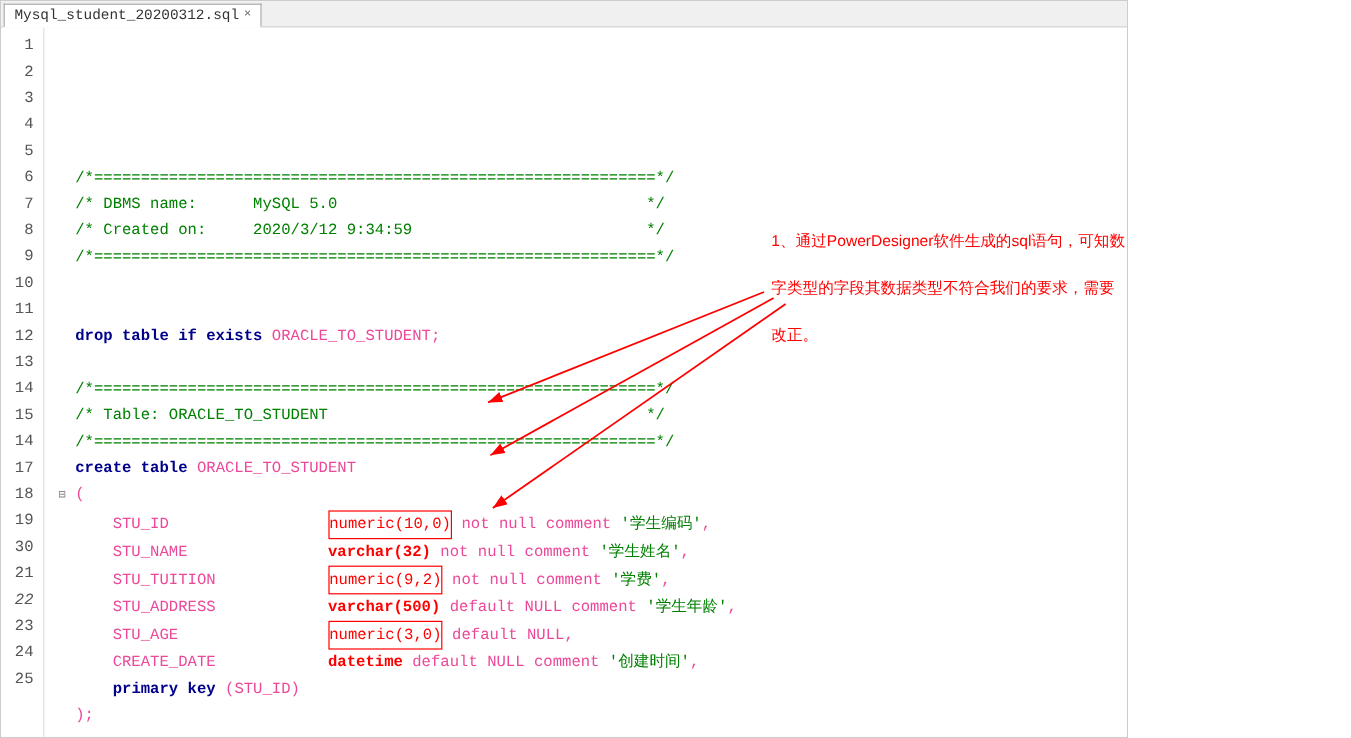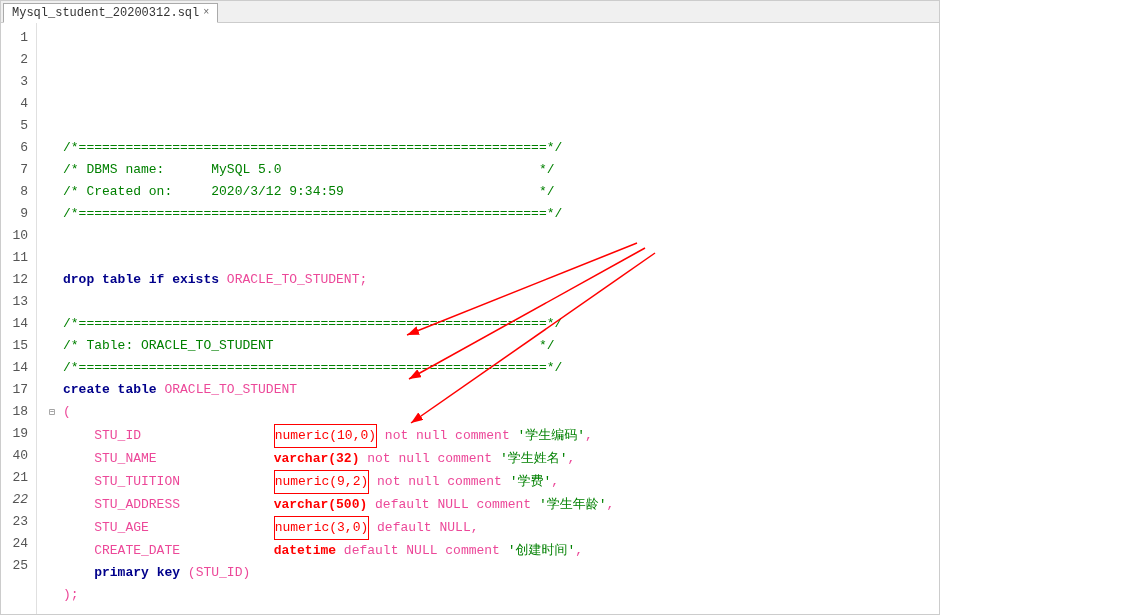--- a/index.html
+++ b/index.html
@@ -147,34 +147,39 @@
         <div style="line-height: 22px;">10</div>
         <div style="line-height: 22px;">11</div>
         <div style="line-height: 22px;">12</div>
         <div style="line-height: 22px;">13</div>
         <div style="line-height: 22px;">14</div>
         <div style="line-height: 22px;">15</div>
         <div style="line-height: 22px;">14</div>
         <div style="line-height: 22px;">17</div>
         <div style="line-height: 22px;">18</div>
         <div style="line-height: 22px;">19</div>
-        <div style="line-height: 22px;">40</div>
+        <div style="line-height: 22px;">30</div>
         <div style="line-height: 22px;">21</div>
         <div style="line-height: 22px; font-style: italic;">22</div>
         <div style="line-height: 22px;">23</div>
         <div style="line-height: 22px;">24</div>
         <div style="line-height: 22px;">25</div>
       </div>
 
     <div class="code-content" id="code-content">
       
 
       
       <div class="code-line" style="line-height: 22px;"><span style="width: 14px; display: inline-block;"></span><span class="c-comment">/*============================================================*/</span></div><div class="code-line" style="line-height: 22px;"><span style="width: 14px; display: inline-block;"></span><span class="c-comment">/* DBMS name:      MySQL 5.0                                 */</span></div><div class="code-line" style="line-height: 22px;"><span style="width: 14px; display: inline-block;"></span><span class="c-comment">/* Created on:     2020/3/12 9:34:59                         */</span></div><div class="code-line" style="line-height: 22px;"><span style="width: 14px; display: inline-block;"></span><span class="c-comment">/*============================================================*/</span></div><div class="code-line" style="line-height: 22px;"><span style="width: 14px; display: inline-block;"></span><span>&nbsp;</span></div><div class="code-line" style="line-height: 22px;"><span style="width: 14px; display: inline-block;"></span><span>&nbsp;</span></div><div class="code-line" style="line-height: 22px;"><span style="width: 14px; display: inline-block;"></span><span class="c-keyword">drop table if exists</span><span class="c-normal"> ORACLE_TO_STUDENT;</span></div><div class="code-line" style="line-height: 22px;"><span style="width: 14px; display: inline-block;"></span><span>&nbsp;</span></div><div class="code-line" style="line-height: 22px;"><span style="width: 14px; display: inline-block;"></span><span class="c-comment">/*============================================================*/</span></div><div class="code-line" style="line-height: 22px;"><span style="width: 14px; display: inline-block;"></span><span class="c-comment">/* Table: ORACLE_TO_STUDENT                                  */</span></div><div class="code-line" style="line-height: 22px;"><span style="width: 14px; display: inline-block;"></span><span class="c-comment">/*============================================================*/</span></div><div class="code-line" style="line-height: 22px;"><span style="width: 14px; display: inline-block;"></span><span class="c-keyword">create table</span><span class="c-normal"> ORACLE_TO_STUDENT</span></div><div class="code-line" style="line-height: 22px;"><span class="fold-icon">⊟</span><span class="c-normal">(</span></div><div class="code-line" style="line-height: 22px;"><span style="width: 14px; display: inline-block;"></span><span class="c-normal">    STU_ID                 </span><span class="c-red-box">numeric(10,0)</span><span class="c-normal"> not null comment </span><span class="c-string">'学生编码'</span><span class="c-normal">,</span></div><div class="code-line" style="line-height: 22px;"><span style="width: 14px; display: inline-block;"></span><span class="c-normal">    STU_NAME               </span><span class="c-type">varchar(32)</span><span class="c-normal"> not null comment </span><span class="c-string">'学生姓名'</span><span class="c-normal">,</span></div><div class="code-line" style="line-height: 22px;"><span style="width: 14px; display: inline-block;"></span><span class="c-normal">    STU_TUITION            </span><span class="c-red-box">numeric(9,2)</span><span class="c-normal"> not null comment </span><span class="c-string">'学费'</span><span class="c-normal">,</span></div><div class="code-line" style="line-height: 22px;"><span style="width: 14px; display: inline-block;"></span><span class="c-normal">    STU_ADDRESS            </span><span class="c-type">varchar(500)</span><span class="c-normal"> default NULL comment </span><span class="c-string">'学生年龄'</span><span class="c-normal">,</span></div><div class="code-line" style="line-height: 22px;"><span style="width: 14px; display: inline-block;"></span><span class="c-normal">    STU_AGE                </span><span class="c-red-box">numeric(3,0)</span><span class="c-normal"> default NULL,</span></div><div class="code-line" style="line-height: 22px;"><span style="width: 14px; display: inline-block;"></span><span class="c-normal">    CREATE_DATE            </span><span class="c-type">datetime</span><span class="c-normal"> default NULL comment </span><span class="c-string">'创建时间'</span><span class="c-normal">,</span></div><div class="code-line" style="line-height: 22px;"><span style="width: 14px; display: inline-block;"></span><span class="c-normal">    </span><span class="c-keyword">primary key</span><span class="c-normal"> (STU_ID)</span></div><div class="code-line" style="line-height: 22px;"><span style="width: 14px; display: inline-block;"></span><span class="c-normal">);</span></div><div class="code-line" style="line-height: 22px;"><span style="width: 14px; display: inline-block;"></span><span>&nbsp;</span></div><div class="annotation-overlay">
         
+        <div class="annotation-text" style="top: 148px; left: 570px; width: 430px;">
+          <span>1、通过PowerDesigner软件生成的sql语句，可知数</span><br>
+          <span>字类型的字段其数据类型不符合我们的要求，需要</span><br>
+          <span>改正。</span>
+        </div>
 
         
         <svg class="arrow-svg" xmlns="http://www.w3.org/2000/svg">
 
           <defs>
             <marker id="arrowhead" markerWidth="8" markerHeight="6" refX="8" refY="3" orient="auto">
               <polygon points="0 0, 8 3, 0 6" fill="red"></polygon>
             </marker>
           </defs>
 

